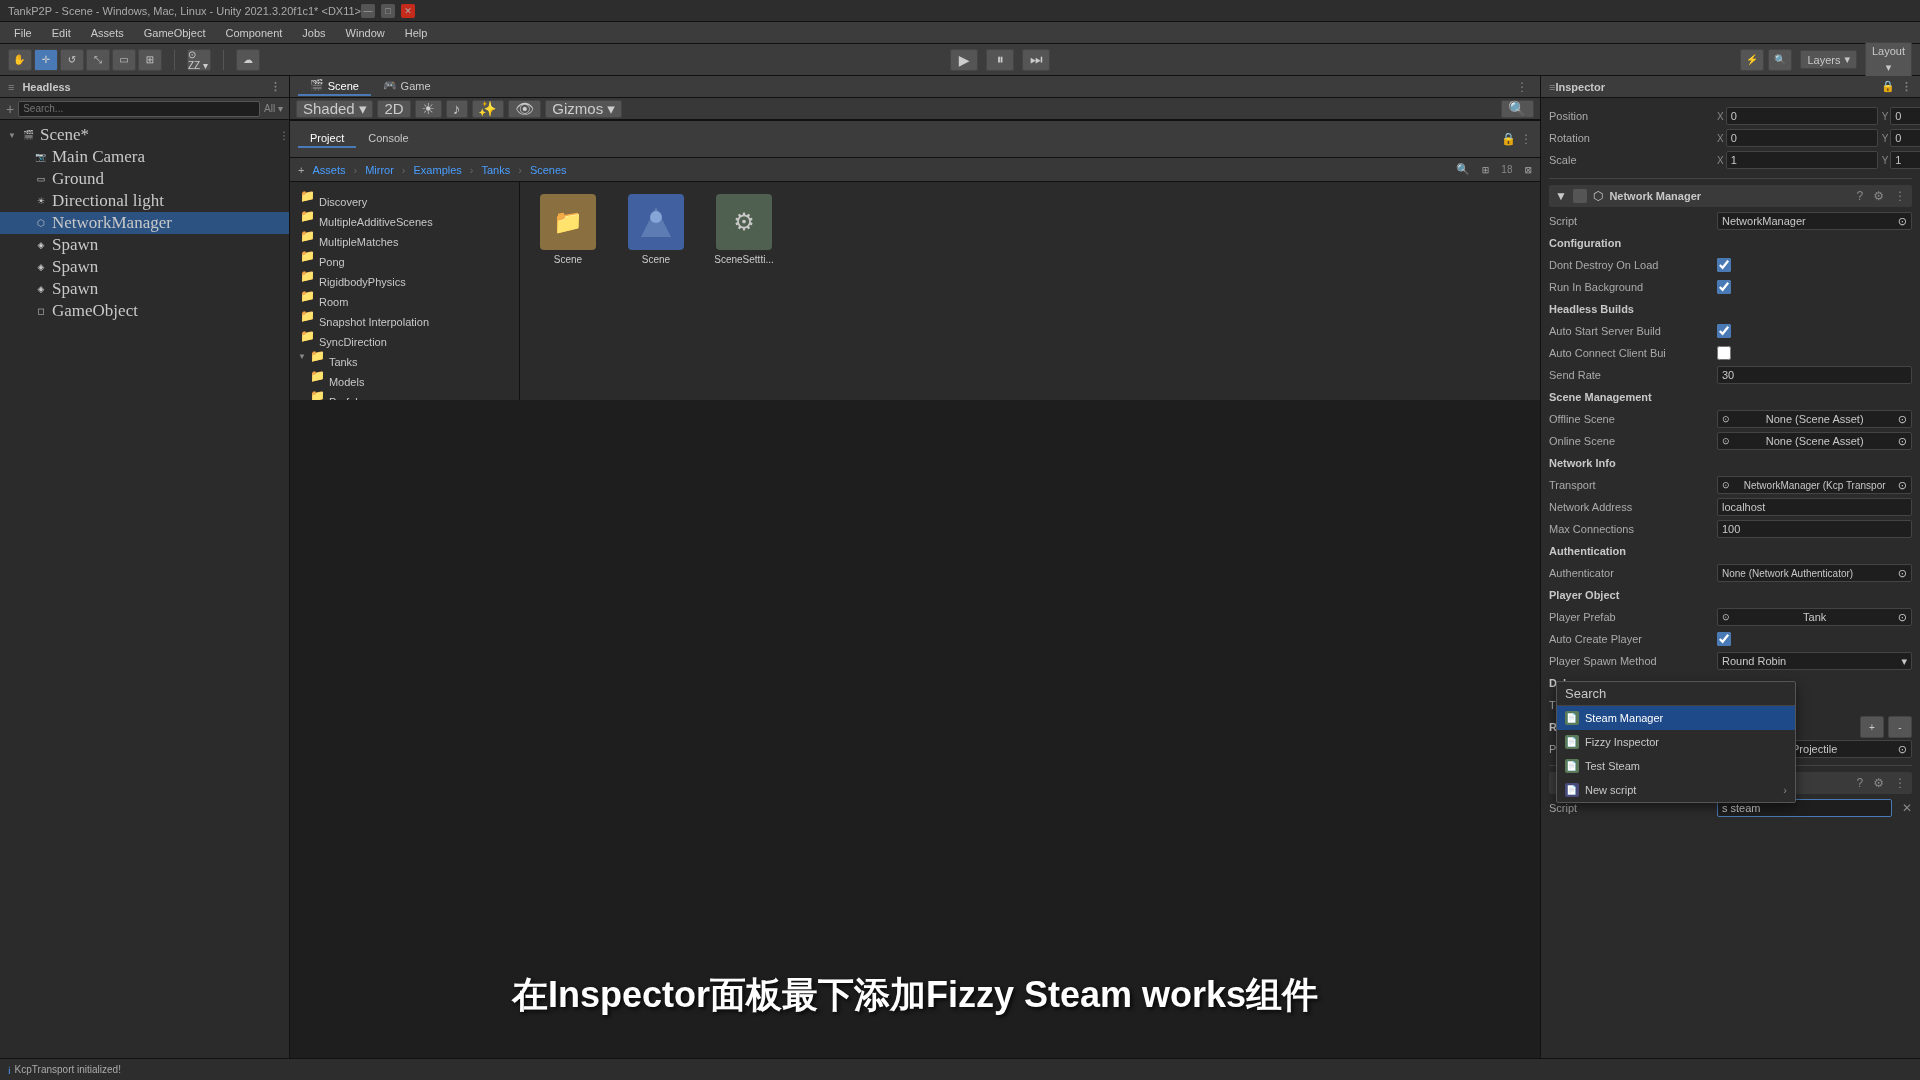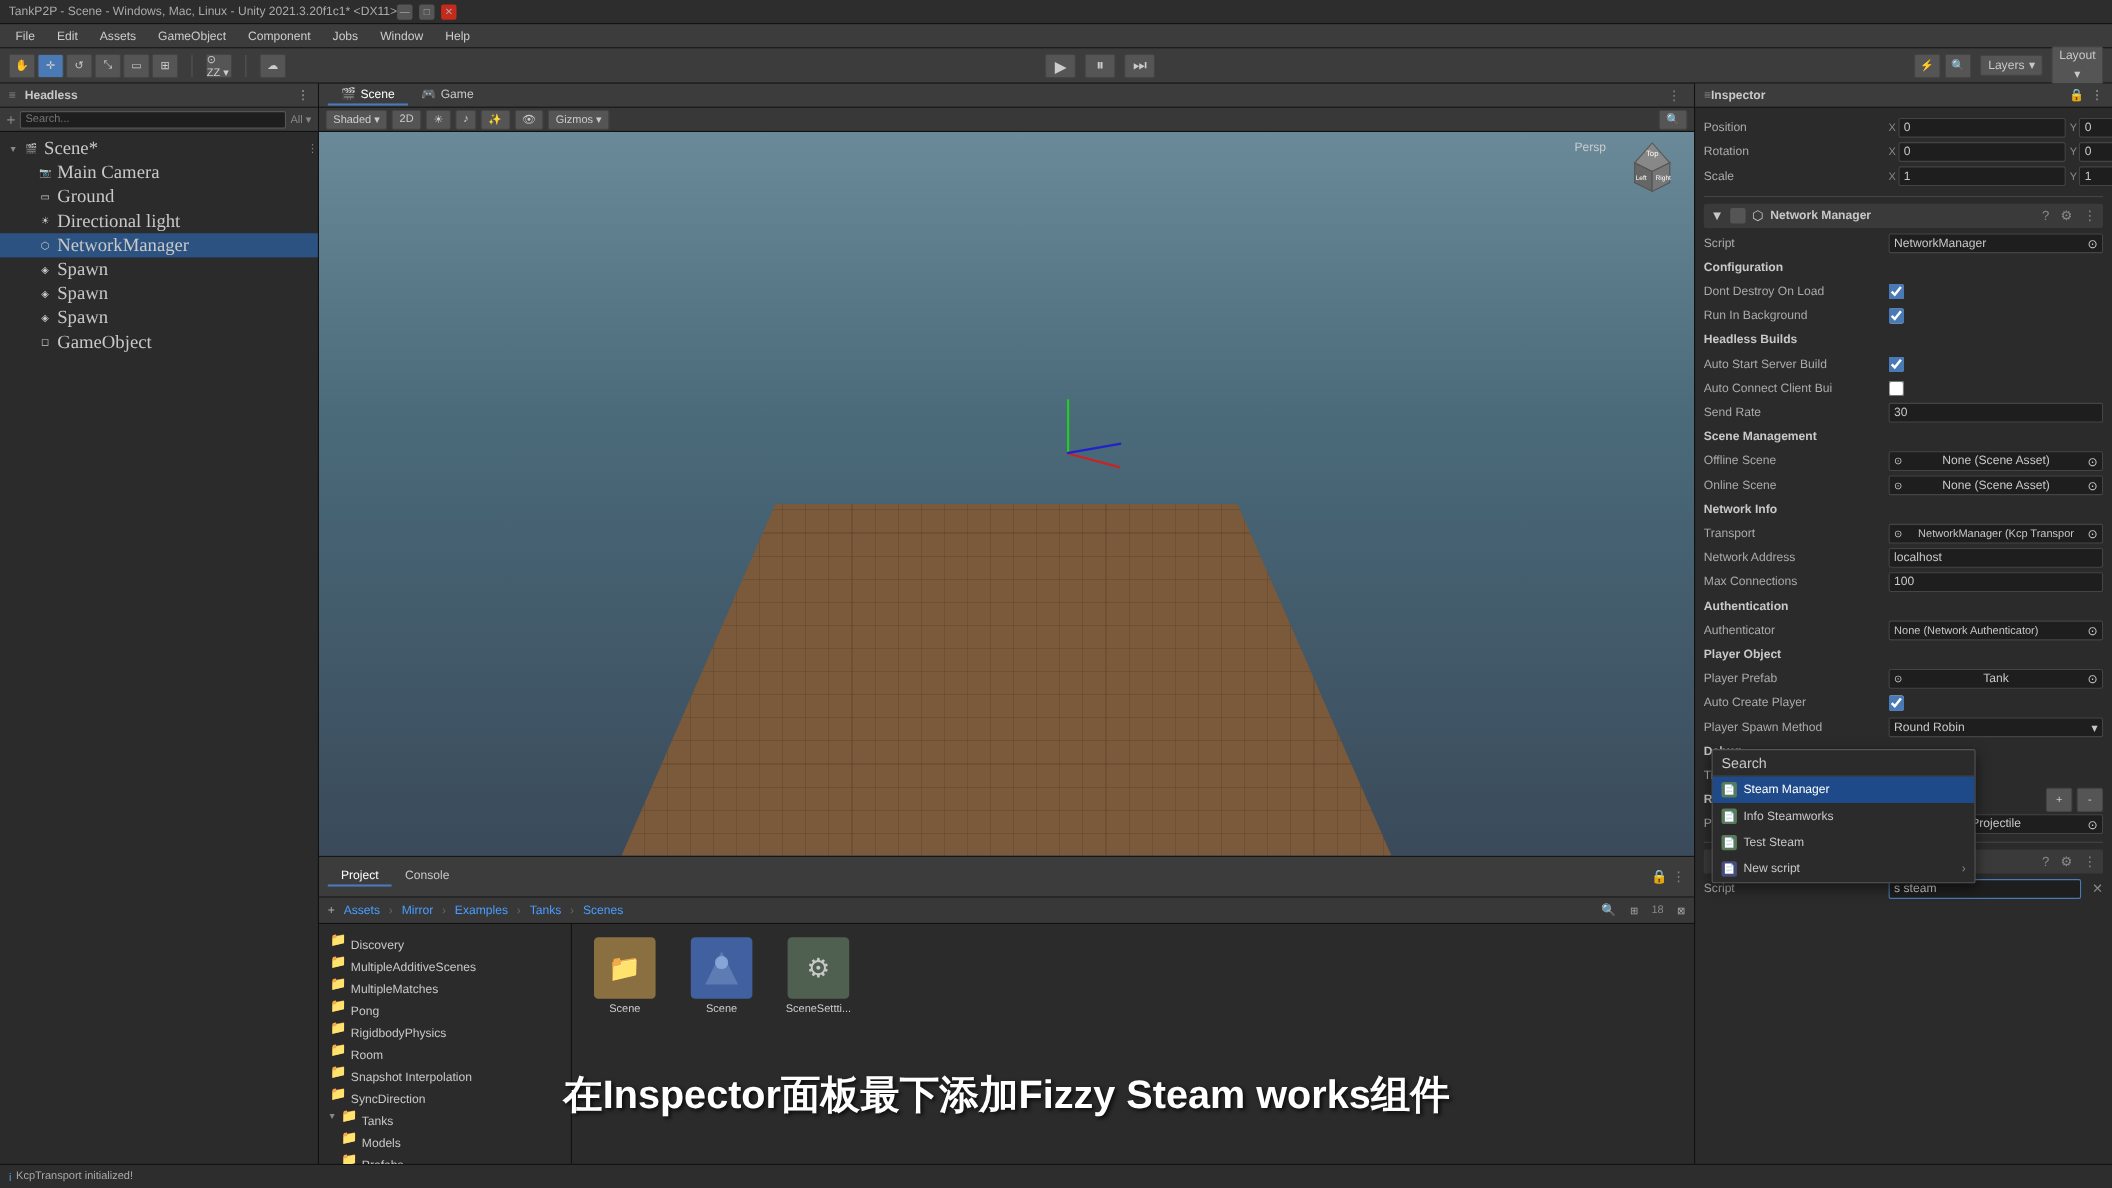--- a/index.html
+++ b/index.html
@@ -211,21 +211,21 @@
       gap: 4px;
       border-bottom: 1px solid #111;
     }
     .scene-tb-btn {
       height: 18px;
       padding: 0 6px;
       background: #555;
       border: 1px solid #444;
       border-radius: 2px;
       color: #ccc;
-      font-size: 10px;
+      font-size: 15px;
       cursor: pointer;
       display: flex; align-items: center; gap: 2px;
     }
 
     #scene-view {
       flex: 1;
       background: #3a3a3a;
       position: relative;
       overflow: hidden;
     }
@@ -690,44 +690,20 @@
       <div class="scene-tb-btn">Shaded ▾</div>
       <div class="scene-tb-btn">2D</div>
       <div class="scene-tb-btn">☀</div>
       <div class="scene-tb-btn">♪</div>
       <div class="scene-tb-btn">✨</div>
       <div class="scene-tb-btn">👁</div>
       <div class="scene-tb-btn">Gizmos ▾</div>
       <span style="flex:1"></span>
       <div class="scene-tb-btn">🔍</div>
     </div>
-    <div id="scene-view">
-      <div class="scene-3d-bg">
-        <div class="ground-texture"></div>
-        <div class="transform-gizmo">
-          <div class="gizmo-y"></div>
-          <div class="gizmo-x"></div>
-          <div class="gizmo-z"></div>
-        </div>
-        <div class="scene-persp">Persp</div>
-
-        <div class="scene-nav-cube">
-          <svg width="60" height="60" viewBox="0 0 60 60">
-            <g transform="translate(30,20)">
-              <polygon points="0,-18 16,0 0,8 -16,0" fill="#888" stroke="#555" stroke-width="1"></polygon>
-              <polygon points="-16,0 0,8 0,26 -16,18" fill="#666" stroke="#555" stroke-width="1"></polygon>
-              <polygon points="16,0 0,8 0,26 16,18" fill="#777" stroke="#555" stroke-width="1"></polygon>
-              <text x="0" y="-6" text-anchor="middle" fill="white" font-size="7">Top</text>
-              <text x="-10" y="16" text-anchor="middle" fill="white" font-size="6">Left</text>
-              <text x="10" y="16" text-anchor="middle" fill="white" font-size="6">Right</text>
-            </g>
-          </svg>
-        </div>
-      </div>
-    </div>
 
     <div id="bottom-panel">
       <div id="bottom-tabs">
         <div class="view-tab active">
           <span>Project</span>
         </div>
         <div class="view-tab">
           <span>Console</span>
         </div>
         <span style="flex:1"></span>
@@ -1050,21 +1026,21 @@
       <div id="script-dropdown">
         <div class="dropdown-search">
           <span style="font-size:13px;font-weight:normal;">Search</span>
         </div>
         <div class="dropdown-item selected">
           <div class="script-icon" style="background:#5a7a5a;">📄</div>
           <span>Steam Manager</span>
         </div>
         <div class="dropdown-item">
           <div class="script-icon" style="background:#5a7a5a;">📄</div>
-          <span>Info Steamworks</span>
+          <span>Fizzy Inspector</span>
         </div>
         <div class="dropdown-item">
           <div class="script-icon" style="background:#5a7a5a;">📄</div>
           <span>Test Steam</span>
         </div>
         <div class="dropdown-item">
           <div class="script-icon" style="background:#4a4a7a;">📄</div>
           <span>New script</span>
           <span style="flex:1"></span>
           <span style="color:#888;">›</span>

